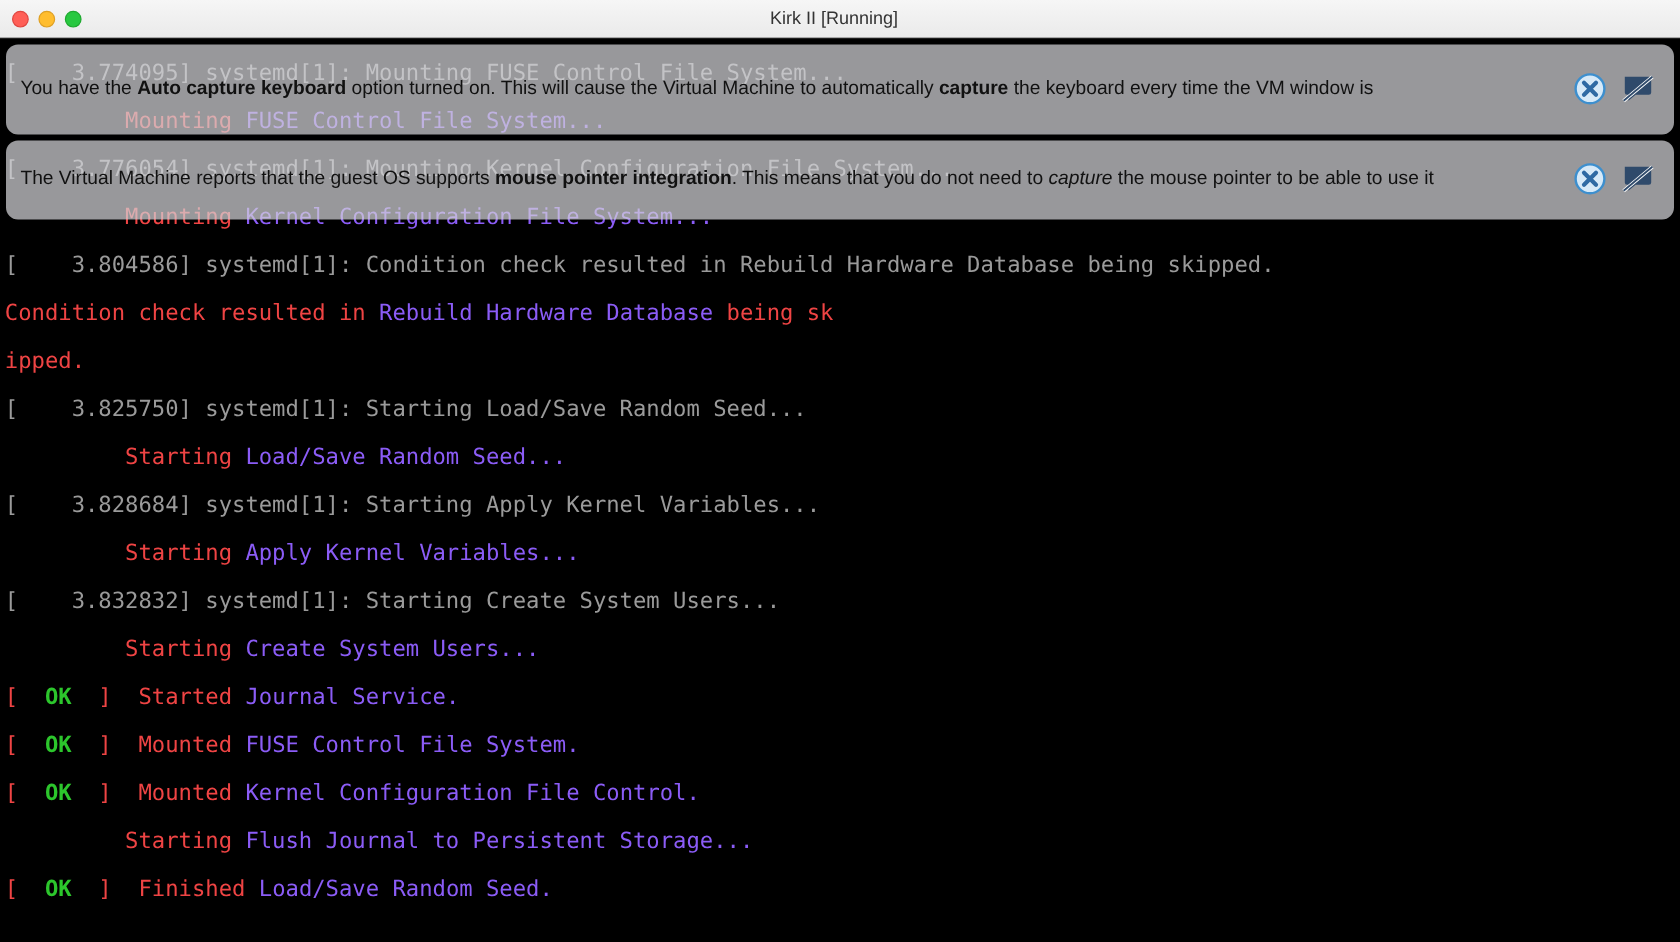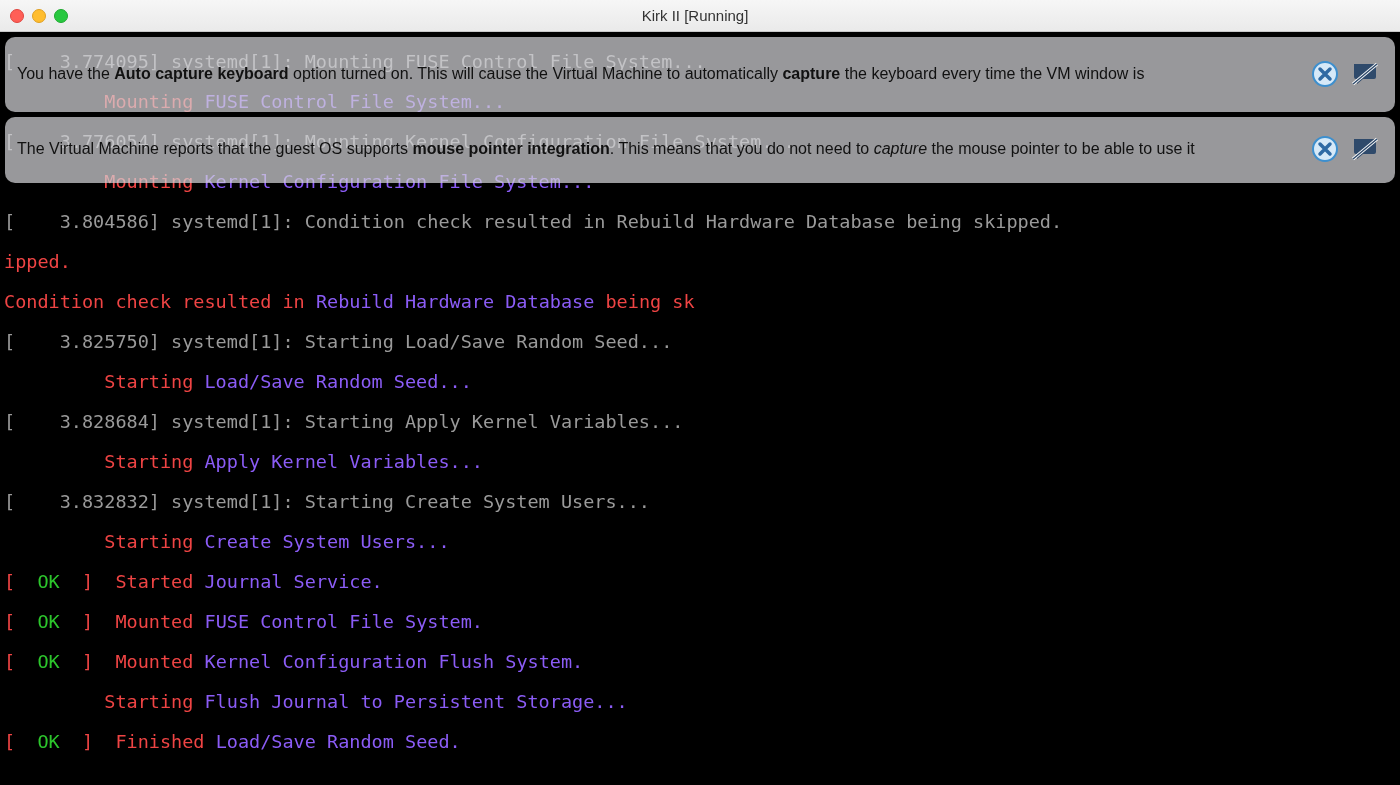--- a/index.html
+++ b/index.html
@@ -41,21 +41,21 @@
   .console {
     position: absolute; inset: 0;
     font-family: "Andale Mono","Menlo","Consolas",monospace;
     font-size: 18.5px;
     line-height: 20px;
     color: #dcdcdc;
     white-space: pre;
     padding: 0 4px;
   }
   .dim { color: #9a9a9a; }
-  .ok  { color: #2cc62c; font-weight: normal;}
+  .ok  { color: #2cc62c; font-weight: bold;}
   .action { color: #ef4444; }
   .bright { color: #8b5cf6; }
   .notif {
     position: absolute;
     left: 5px; right: 5px;
     background: rgba(210,210,215,0.72);
     border-radius: 10px;
     font-size: 16px;
     color: #111;
     padding: 14px 12px 16px 12px;
@@ -85,31 +85,31 @@
 </div>
 
 <div class="vm">
 
   <div class="console">
 <div class="console-line"><span class="dim">[    3.774095] systemd[1]: Mounting FUSE Control File System...</span></div>
 <div class="console-line"><span class="action">         Mounting </span><span class="bright">FUSE Control File System...</span></div>
 <div class="console-line"><span class="dim">[    3.776054] systemd[1]: Mounting Kernel Configuration File System...</span></div>
 <div class="console-line"><span class="action">         Mounting </span><span class="bright">Kernel Configuration File System...</span></div>
 <div class="console-line"><span class="dim">[    3.804586] systemd[1]: Condition check resulted in Rebuild Hardware Database being skipped.</span></div>
+<div class="console-line"><span class="action">Condition check resulted in </span><span class="bright">Rebuild Hardware Database</span><span class="action"> being sk</span></div>
 <div class="console-line"><span class="action">ipped.</span></div>
-<div class="console-line"><span class="action">Condition check resulted in </span><span class="bright">Rebuild Hardware Database</span><span class="action"> being sk</span></div>
 <div class="console-line"><span class="dim">[    3.825750] systemd[1]: Starting Load/Save Random Seed...</span></div>
 <div class="console-line"><span class="action">         Starting </span><span class="bright">Load/Save Random Seed...</span></div>
 <div class="console-line"><span class="dim">[    3.828684] systemd[1]: Starting Apply Kernel Variables...</span></div>
 <div class="console-line"><span class="action">         Starting </span><span class="bright">Apply Kernel Variables...</span></div>
 <div class="console-line"><span class="dim">[    3.832832] systemd[1]: Starting Create System Users...</span></div>
 <div class="console-line"><span class="action">         Starting </span><span class="bright">Create System Users...</span></div>
 <div class="console-line"><span class="action">[  </span><span class="ok">OK</span><span class="action">  ] </span><span class="action"> Started </span><span class="bright">Journal Service.</span></div>
 <div class="console-line"><span class="action">[  </span><span class="ok">OK</span><span class="action">  ] </span><span class="action"> Mounted </span><span class="bright">FUSE Control File System.</span></div>
-<div class="console-line"><span class="action">[  </span><span class="ok">OK</span><span class="action">  ] </span><span class="action"> Mounted </span><span class="bright">Kernel Configuration Flush System.</span></div>
+<div class="console-line"><span class="action">[  </span><span class="ok">OK</span><span class="action">  ] </span><span class="action"> Mounted </span><span class="bright">Kernel Configuration File Control.</span></div>
 <div class="console-line"><span class="action">         Starting </span><span class="bright">Flush Journal to Persistent Storage...</span></div>
 <div class="console-line"><span class="action">[  </span><span class="ok">OK</span><span class="action">  ] </span><span class="action"> Finished </span><span class="bright">Load/Save Random Seed.</span></div>
 
 
 
 
 
 
 
 

